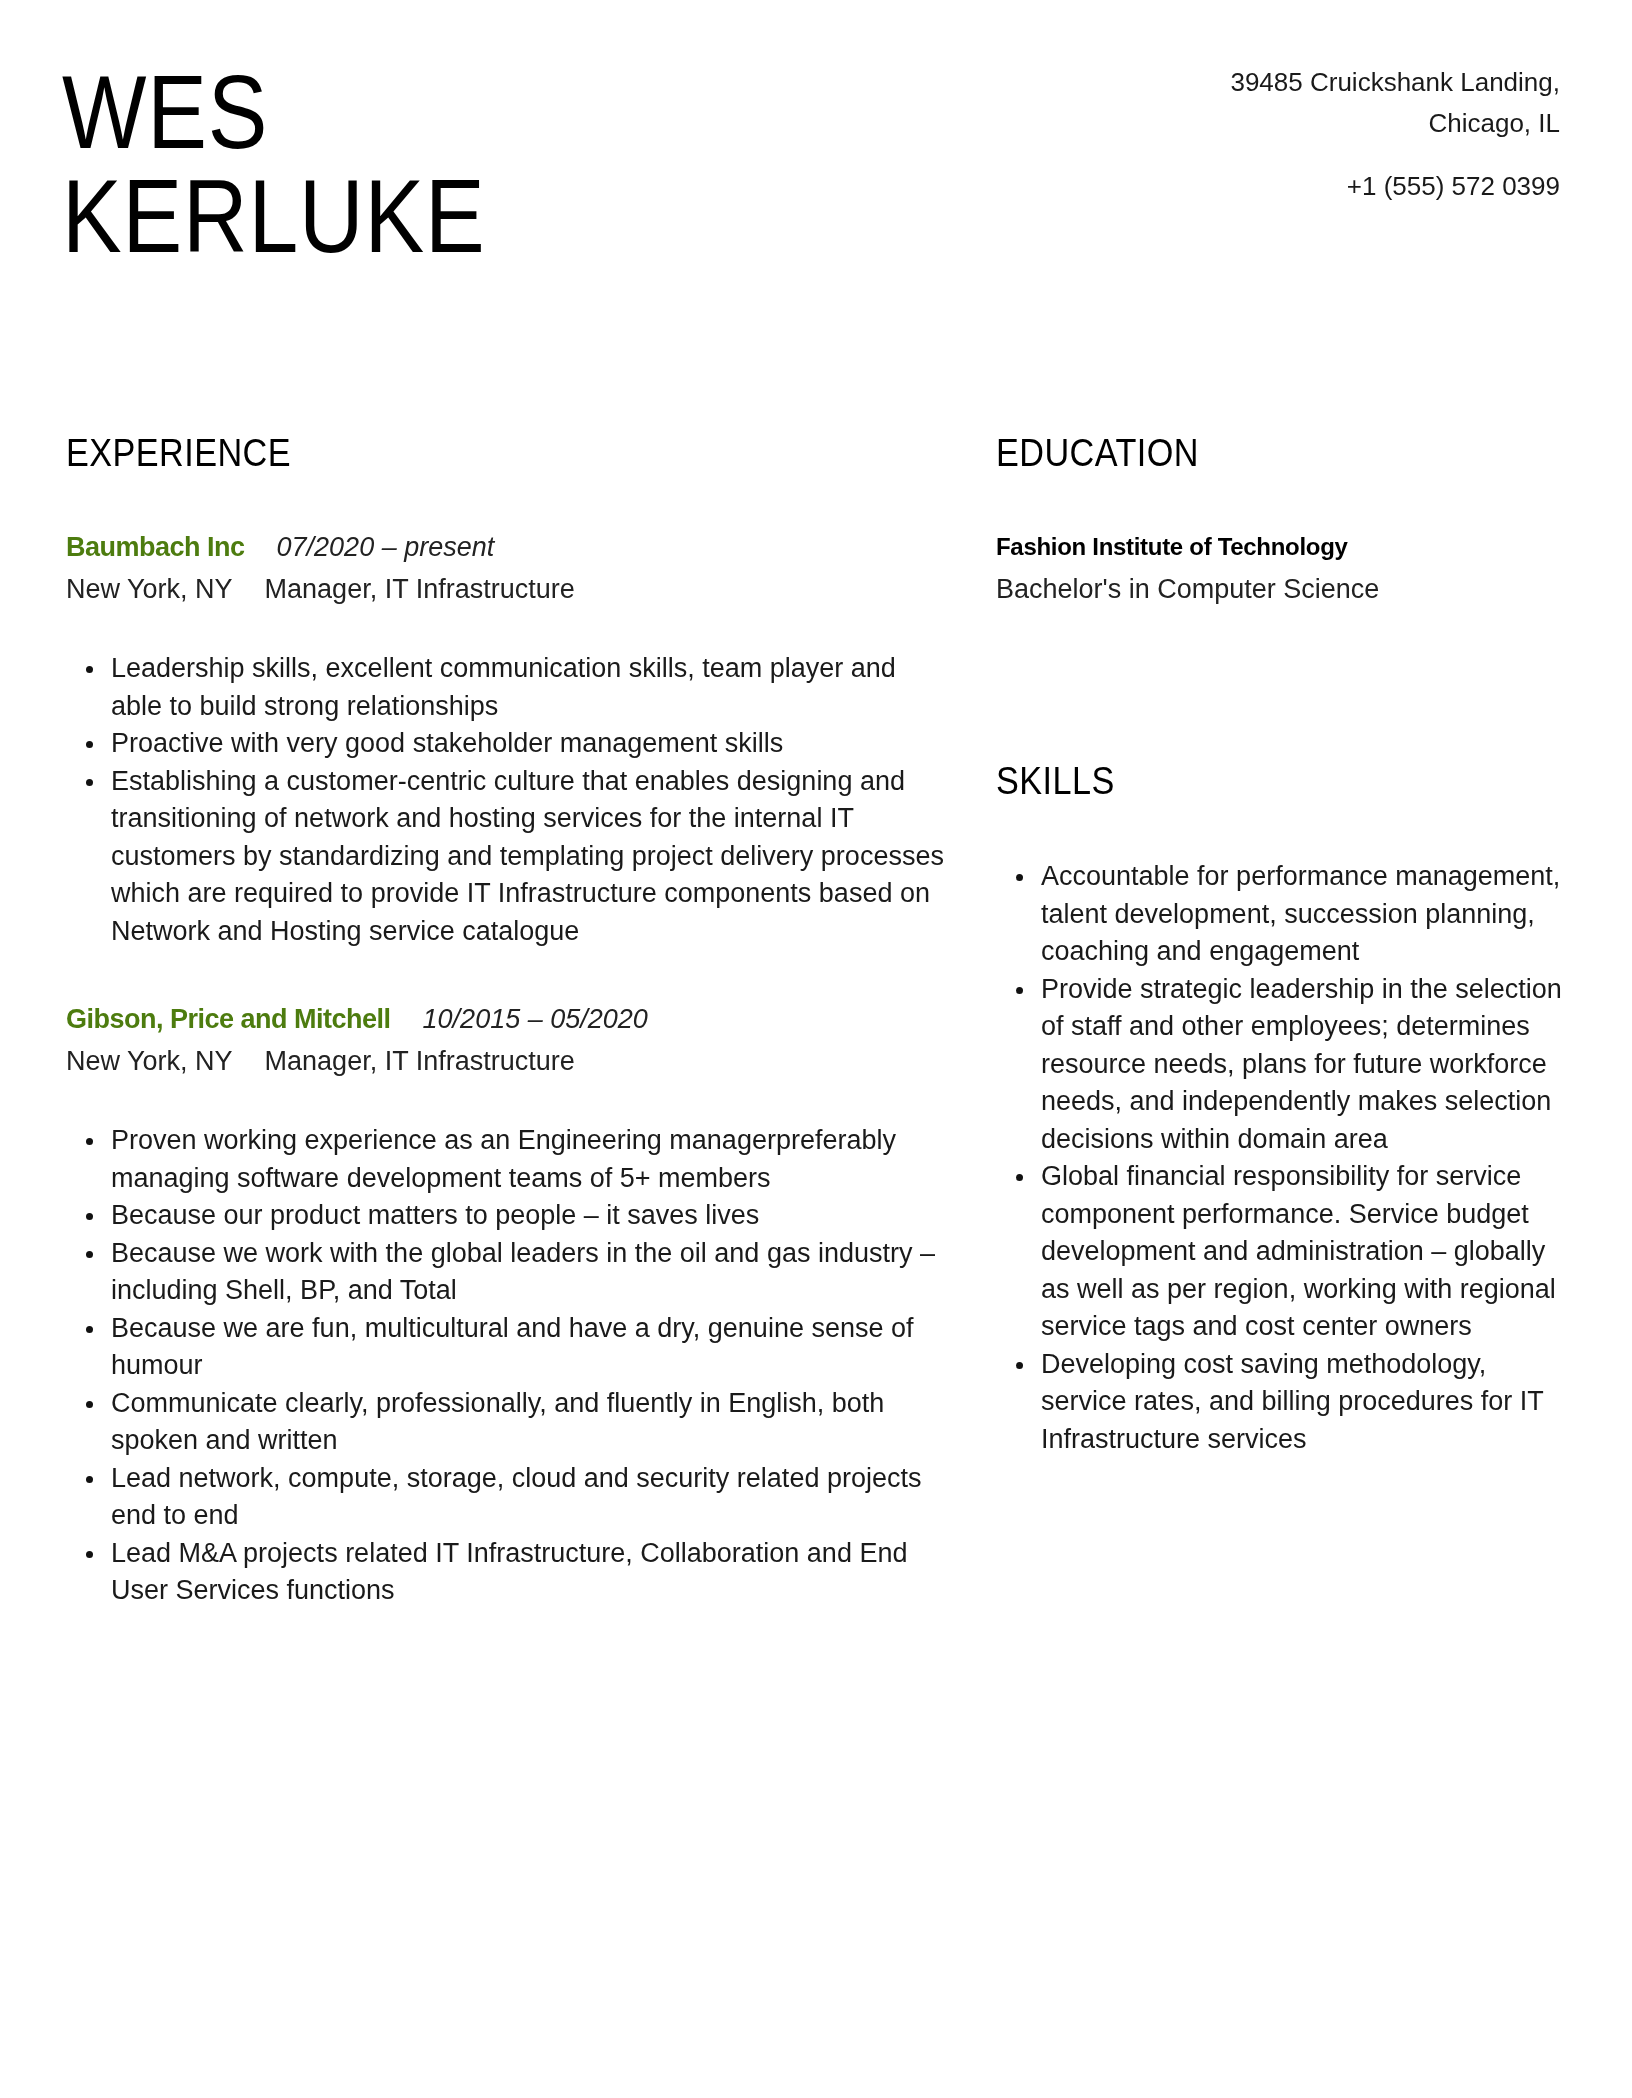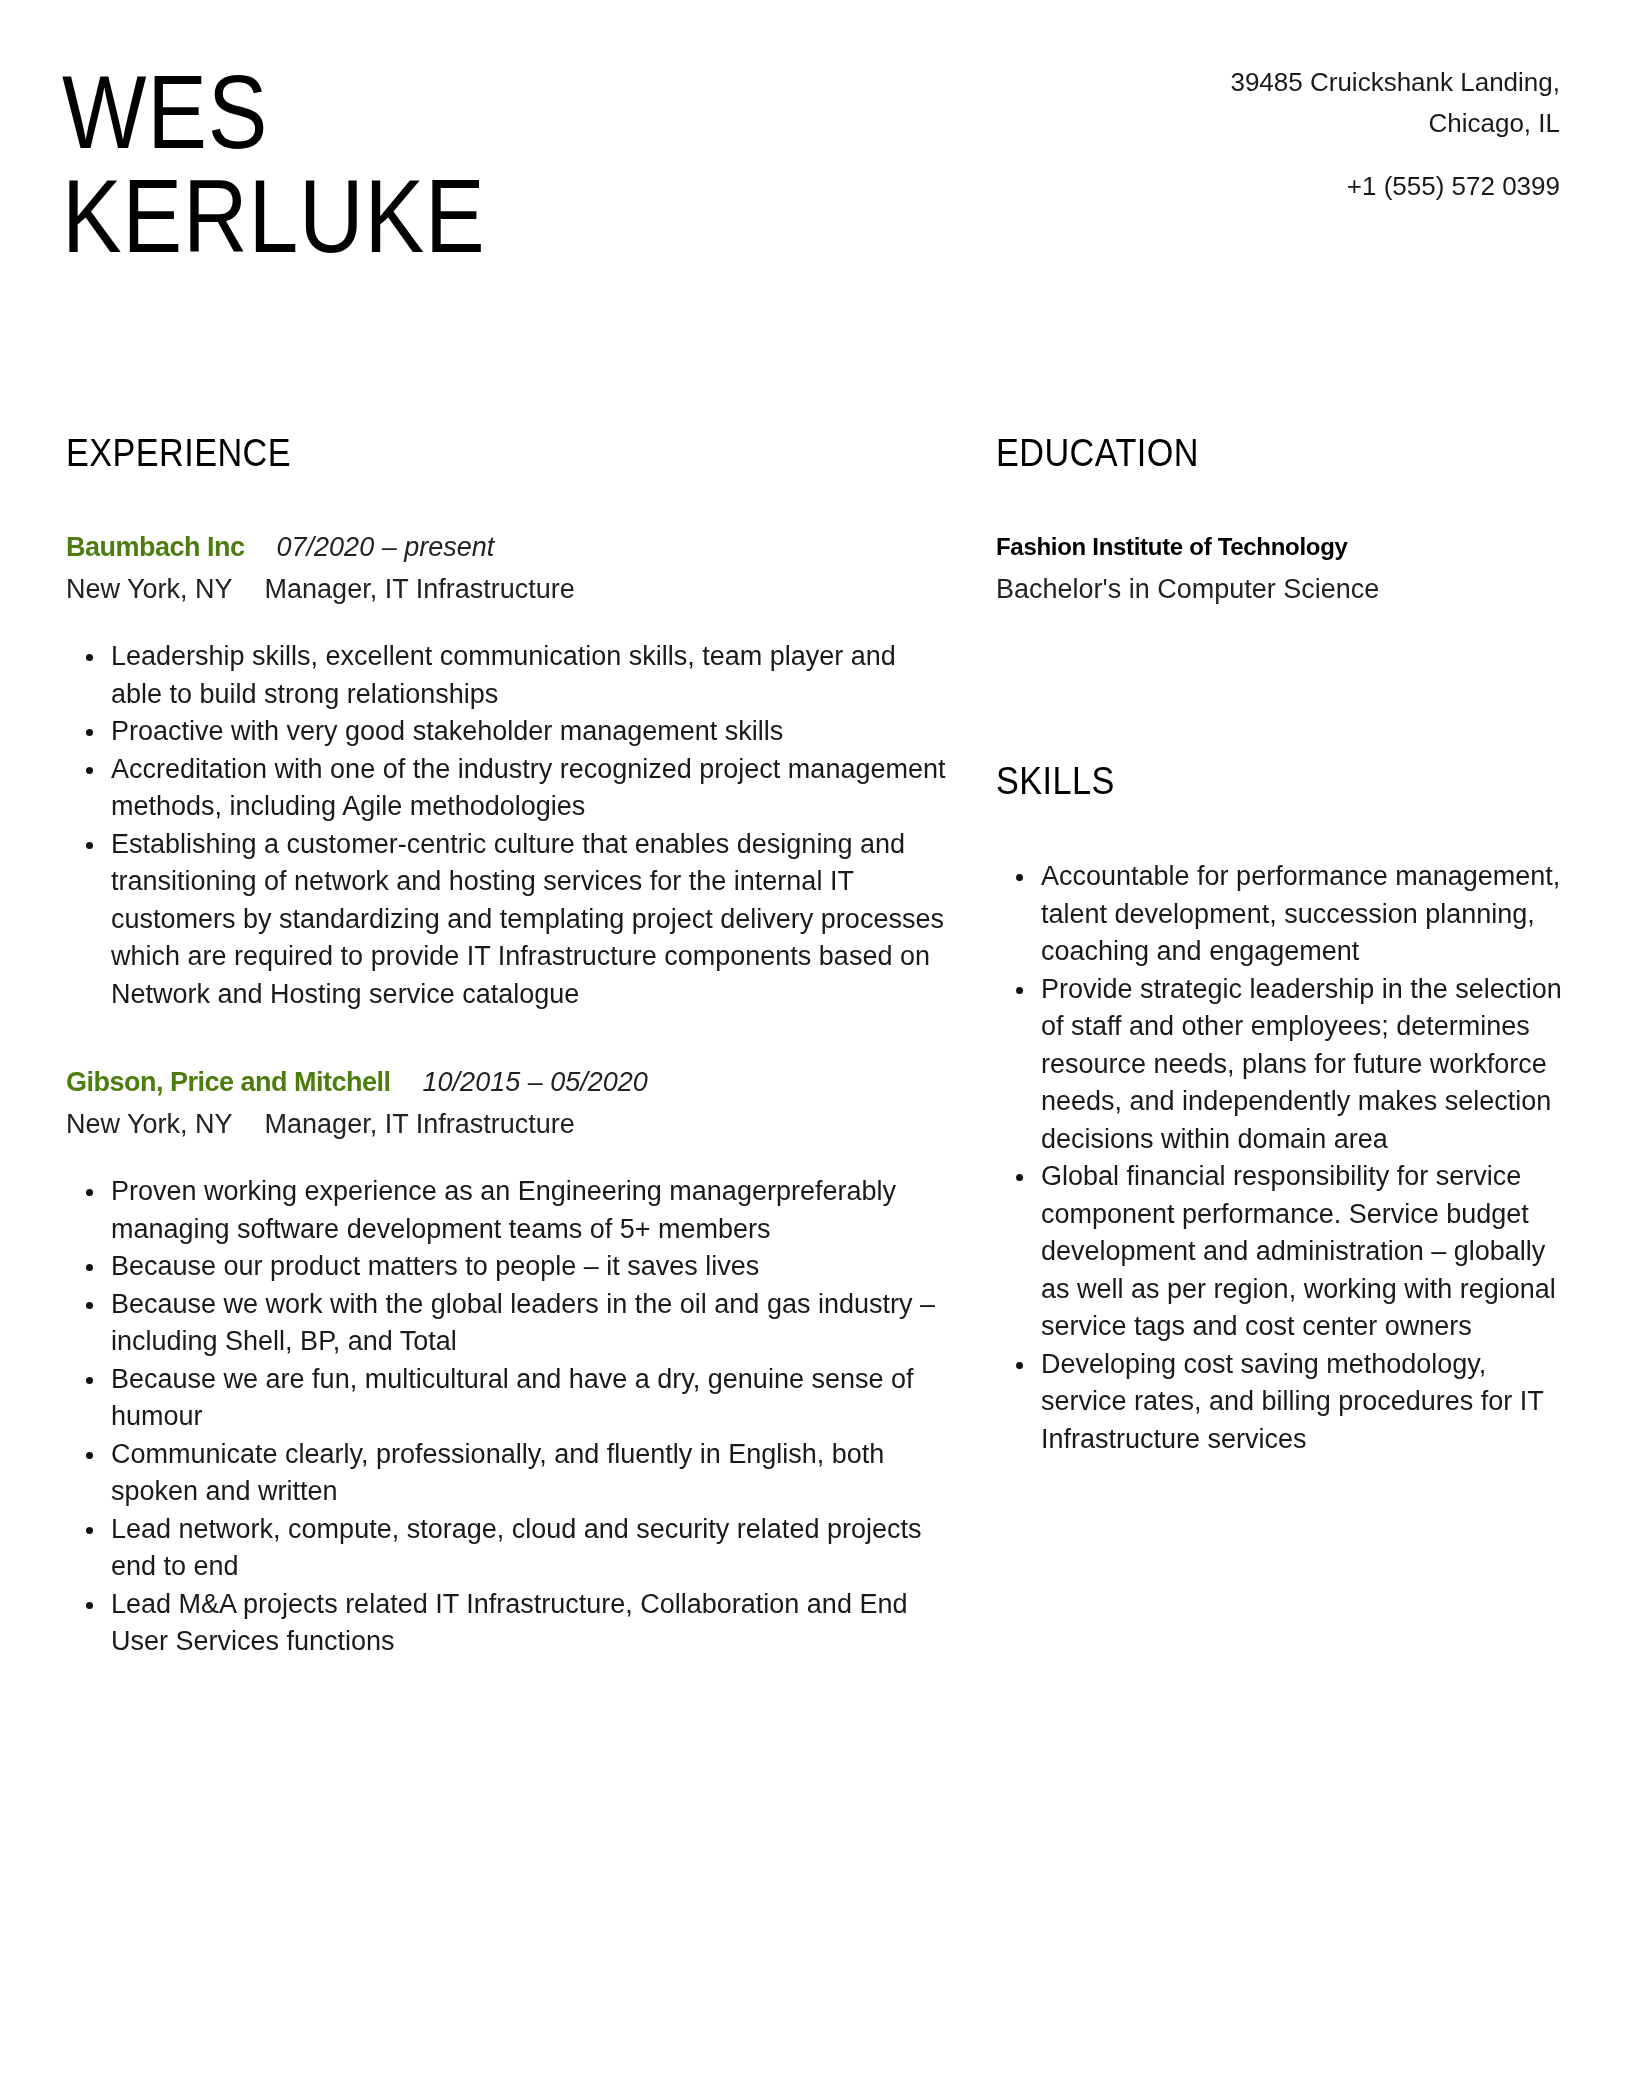--- a/index.html
+++ b/index.html
@@ -65,21 +65,21 @@
     .dates { font-style: italic; margin-left: 32px; color: #222; }
     .job-sub {
       font-size: 27px;
       line-height: 42px;
       color: #222;
       white-space: nowrap;
     }
     .job-sub .title { margin-left: 32px; }
     ul.bullets {
       list-style: none;
-      margin-top: 28px;
+      margin-top: 40px;
       font-size: 27px;
       line-height: 37.5px;
       color: #1a1a1a;
     }
     ul.bullets li {
       position: relative;
       padding-left: 45px;
     }
     ul.bullets li::before {
       content: "";
@@ -117,21 +117,20 @@
   <div class="job">
     <div class="job-head">
       <span class="company">Baumbach Inc</span><span class="dates">07/2020 – present</span>
     </div>
     <div class="job-sub">
       <span>New York, NY</span><span class="title">Manager, IT Infrastructure</span>
     </div>
     <ul class="bullets">
       <li>Leadership skills, excellent communication skills, team player and able to build strong relationships</li>
       <li>Proactive with very good stakeholder management skills</li>
-      <li>Accreditation with one of the industry recognized project management methods, including Agile methodologies</li>
       <li>Establishing a customer-centric culture that enables designing and transitioning of network and hosting services for the internal IT customers by standardizing and templating project delivery processes which are required to provide IT Infrastructure components based on Network and Hosting service catalogue</li>
     </ul>
   </div>
 
   <div class="job">
     <div class="job-head">
       <span class="company">Gibson, Price and Mitchell</span><span class="dates">10/2015 – 05/2020</span>
     </div>
     <div class="job-sub">
       <span>New York, NY</span><span class="title">Manager, IT Infrastructure</span>

